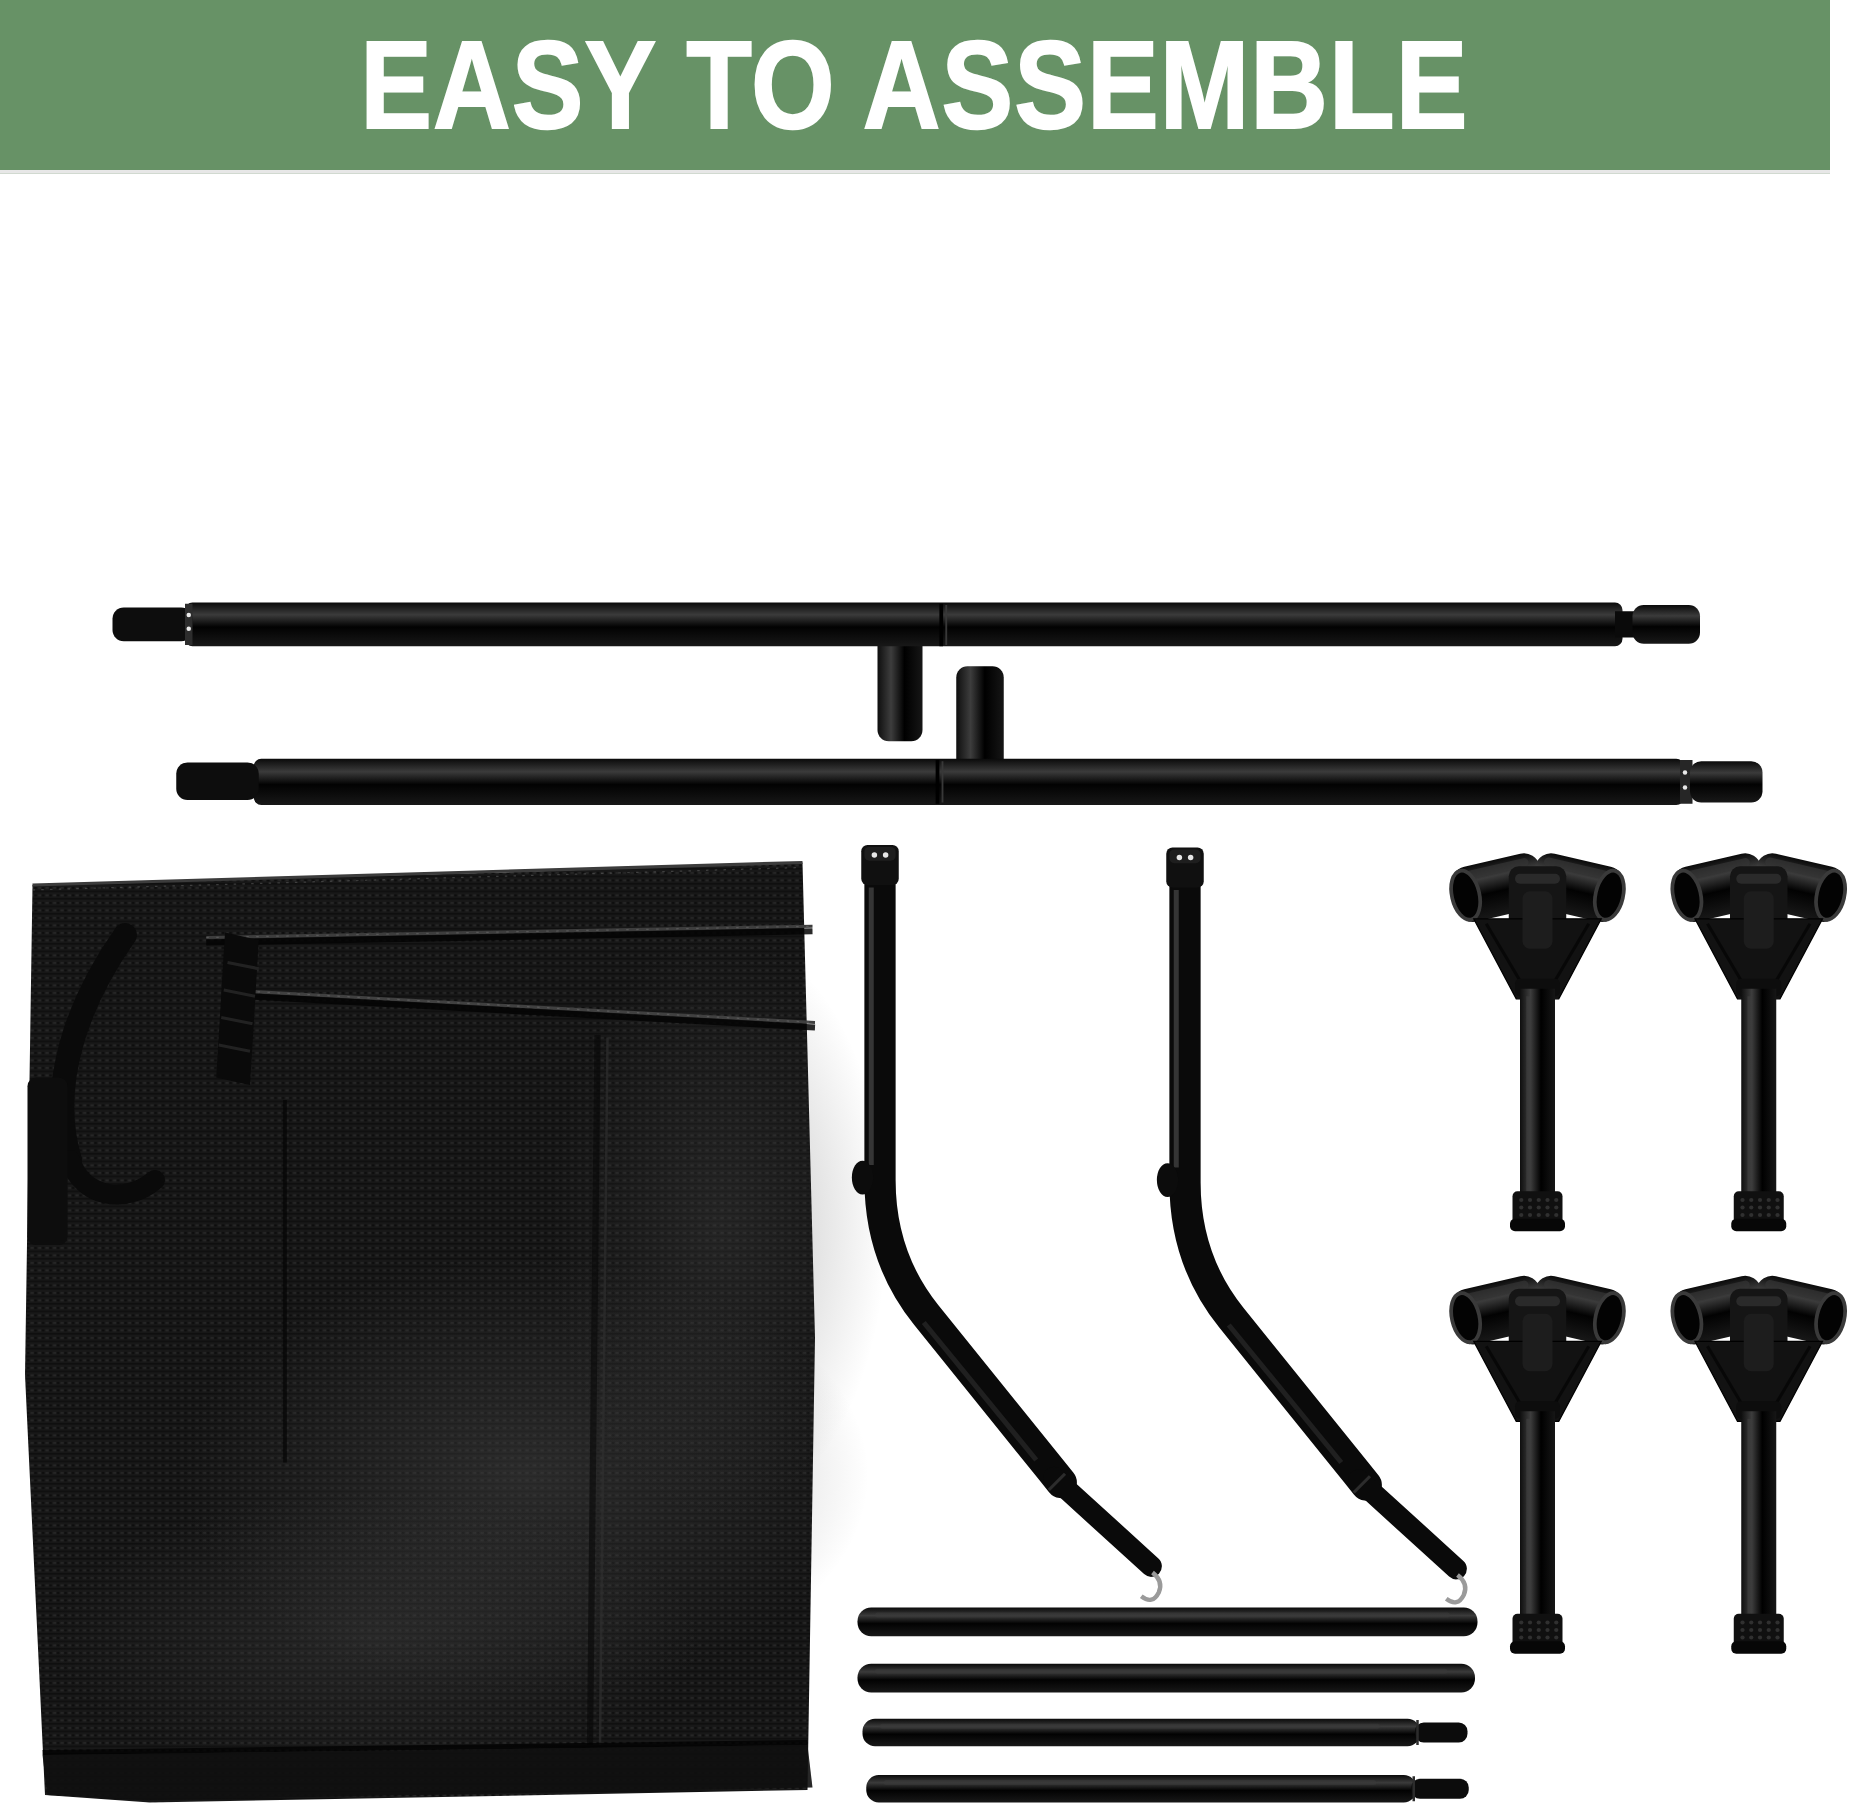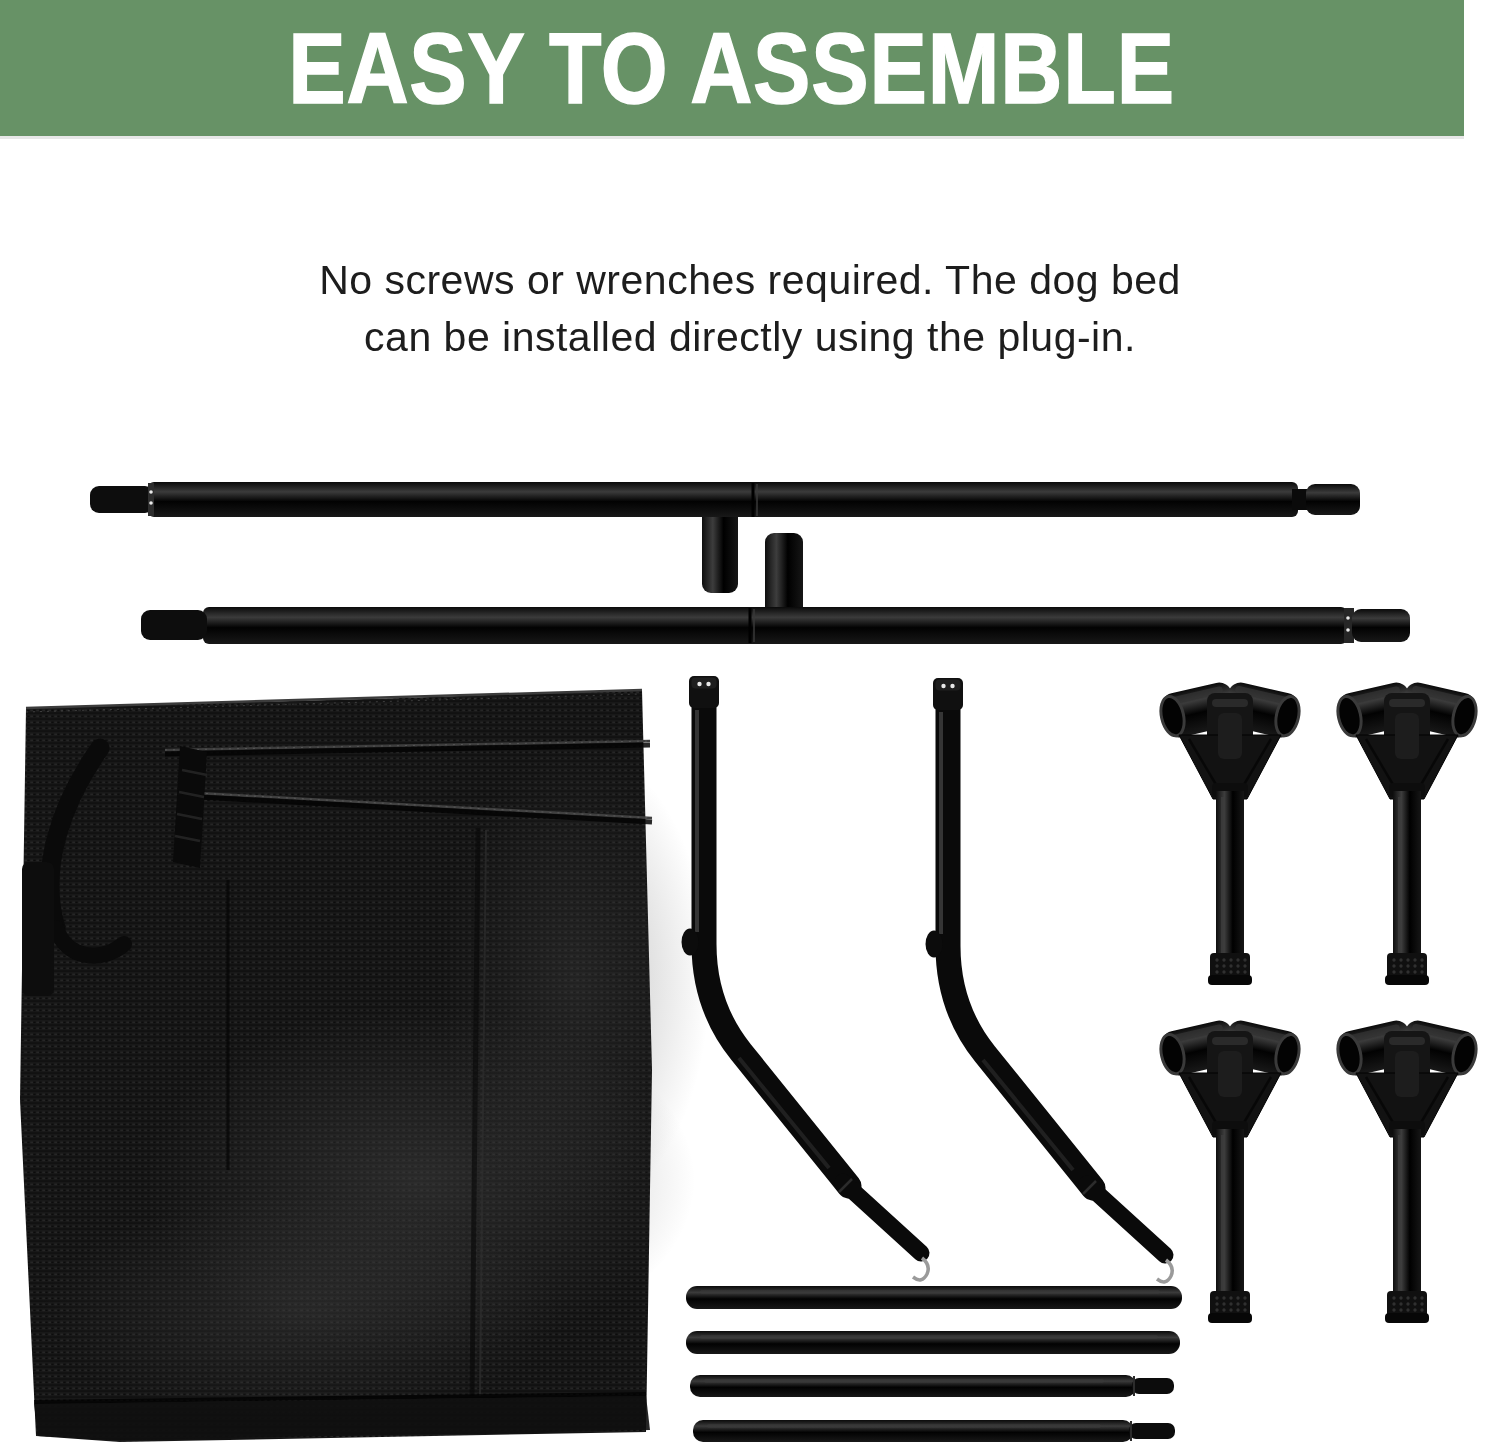--- a/index.html
+++ b/index.html
@@ -25,22 +25,21 @@
   svg.parts{position:absolute;top:0;left:0;z-index:1;}
 </style>
 </head>
 <body>
 
 <header class="banner">
   <h1>EASY TO ASSEMBLE</h1>
 </header>
 
 <p class="desc">
-  <span>No screws or wrenches required. The dog bed</span><br>
-  <span>can be installed directly using the plug-in.</span>
+  <br>
 </p>
 
 <svg class="parts" width="1500" height="1448" viewBox="0 0 1500 1448" xmlns="http://www.w3.org/2000/svg">
   <defs>
     <linearGradient id="gH" x1="0" y1="0" x2="0" y2="1">
       <stop offset="0" stop-color="#0a0a0a"></stop>
         <stop offset="0.28" stop-color="#3b3b3b"></stop>
       <stop offset="0.56" stop-color="#020202"></stop>
         <stop offset="1" stop-color="#181818"></stop>
     </linearGradient>

